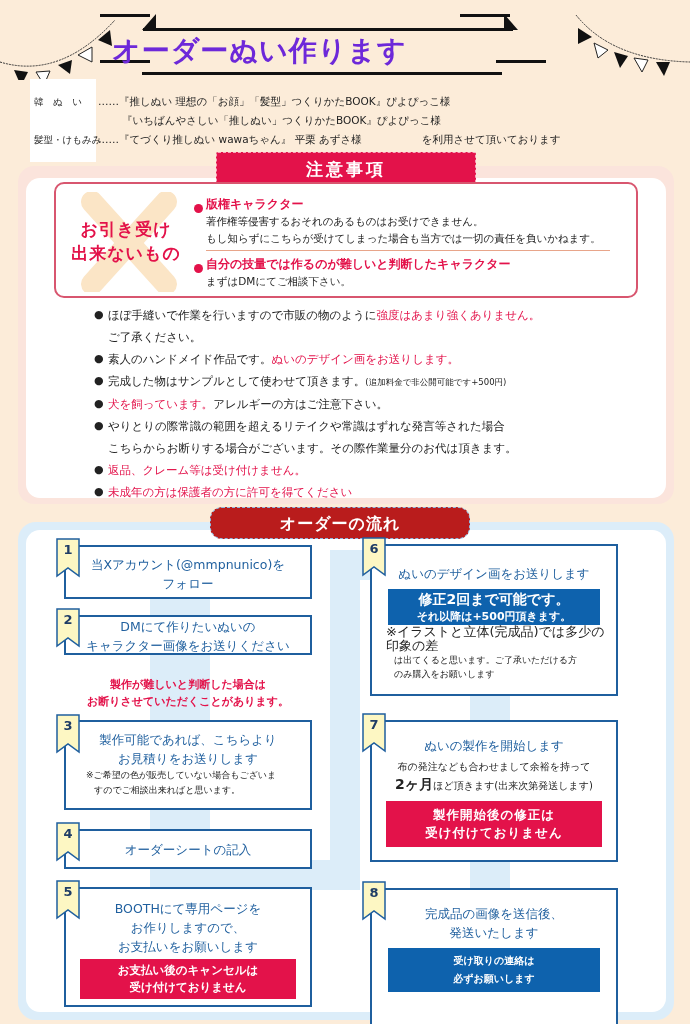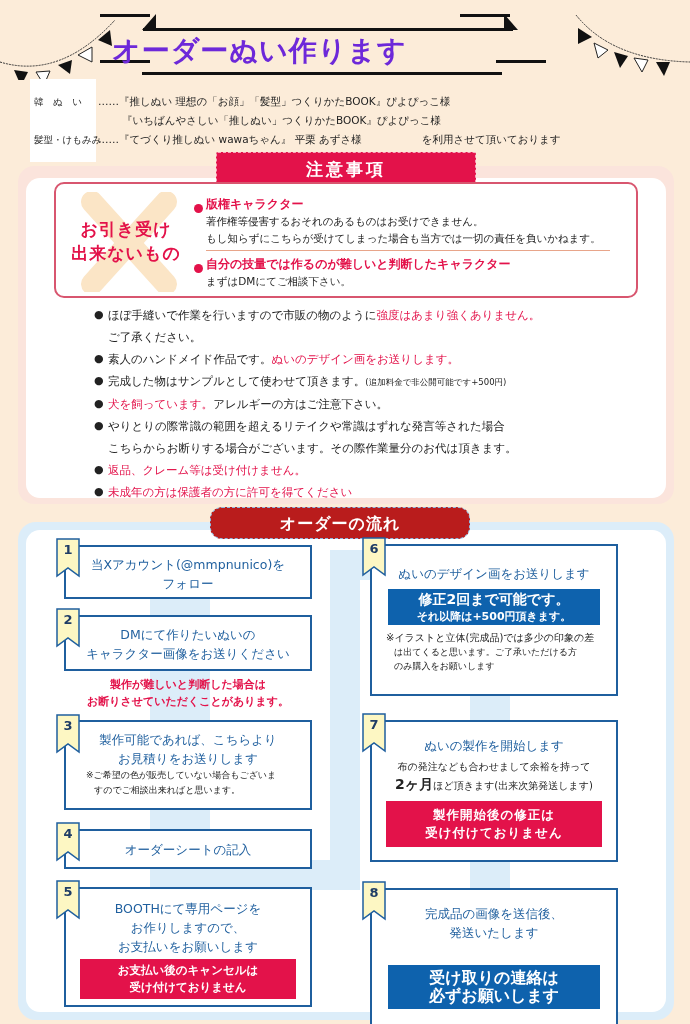--- a/index.html
+++ b/index.html
@@ -230,21 +230,21 @@
 <div class="connector" style="left:330px;top:550px;width:50px;height:30px;"></div>
 <div class="connector" style="left:470px;top:690px;width:40px;height:200px;"></div>
 
 <div class="abs flow-tab">オーダーの流れ</div>
 
 <div class="step" style="left:64px;top:545px;width:248px;height:54px;padding-top:8px;">
   <div class="step-main">当Xアカウント(@mmpnunico)を</div>
   <div class="step-main">フォロー</div>
 </div>
 
-<div class="step" style="left:64px;top:615px;width:248px;height:56px;padding-top:8px;">
+<div class="step" style="left:64px;top:615px;width:248px;height:40px;">
   <div class="step-main">DMにて作りたいぬいの</div>
   <div class="step-main">キャラクター画像をお送りください</div>
 </div>
 <div class="abs under-note" style="left:64px;top:676px;width:248px;">
   <div>製作が難しいと判断した場合は</div>
   <div>お断りさせていただくことがあります。</div>
 </div>
 
 <div class="step" style="left:64px;top:720px;width:248px;height:90px;padding-top:8px;">
   <div class="step-main">製作可能であれば、こちらより</div>
@@ -266,41 +266,41 @@
     <div>受け付けておりません</div>
   </div>
 </div>
 
 <div class="step" style="left:370px;top:544px;width:248px;height:152px;padding-top:18px;">
   <div class="step-main">ぬいのデザイン画をお送りします</div>
   <div class="band-blue" style="margin:6px 16px 0;padding:0 0;">
     <div style="font-size:14px;line-height:20px;">修正2回まで可能です。</div>
     <div style="font-size:11px;line-height:16px;">それ以降は+500円頂きます。</div>
   </div>
-  <div class="step-note" style="padding-left:14px;padding-top:6px;font-size:10px;line-height:14px;">※イラストと立体(完成品)では多少の印象の差</div>
+  <div class="step-note" style="padding-left:14px;font-size:13px;line-height:14px;">※イラストと立体(完成品)では多少の印象の差</div>
   <div class="step-note" style="padding-left:22px;font-size:9px;line-height:14px;">は出てくると思います。ご了承いただける方</div>
   <div class="step-note" style="padding-left:22px;font-size:9px;line-height:14px;">のみ購入をお願いします</div>
 </div>
 
 <div class="step" style="left:370px;top:720px;width:248px;height:142px;padding-top:14px;">
   <div class="step-main">ぬいの製作を開始します</div>
   <div class="step-note" style="text-align:center;font-size:10px;line-height:16px;padding-top:4px;">布の発注なども合わせまして余裕を持って</div>
   <div class="step-note" style="text-align:center;font-size:10px;line-height:18px;">
     <span style="font-size:14px;font-weight:bold;">2ヶ月</span><span>ほど頂きます(出来次第発送します)</span>
   </div>
   <div class="band-red" style="margin:6px 14px 0;padding:5px 0;font-size:12.5px;line-height:18px;letter-spacing:1px;">
     <div>製作開始後の修正は</div>
     <div>受け付けておりません</div>
   </div>
 </div>
 
 <div class="step" style="left:370px;top:888px;width:248px;height:148px;padding-top:14px;">
   <div class="step-main">完成品の画像を送信後、</div>
   <div class="step-main">発送いたします</div>
-  <div class="band-blue" style="margin:23px 16px 0;padding:4px 0;font-size:16px;line-height:18px;">
+  <div class="band-blue" style="margin:6px 16px 0;padding:4px 0;font-size:10px;line-height:18px;">
     <div>受け取りの連絡は</div>
     <div>必ずお願いします</div>
   </div>
 </div>
 
 <div class="ribbon" style="left:56px;top:538px;">
   <svg width="24" height="40">
       <polygon points="1,1 23,1 23,38 12,30 1,38" fill="#fdf7c3" stroke="#1f5f9e" stroke-width="1.5"></polygon>
     </svg>
   <div class="ribbon-num">1</div>

